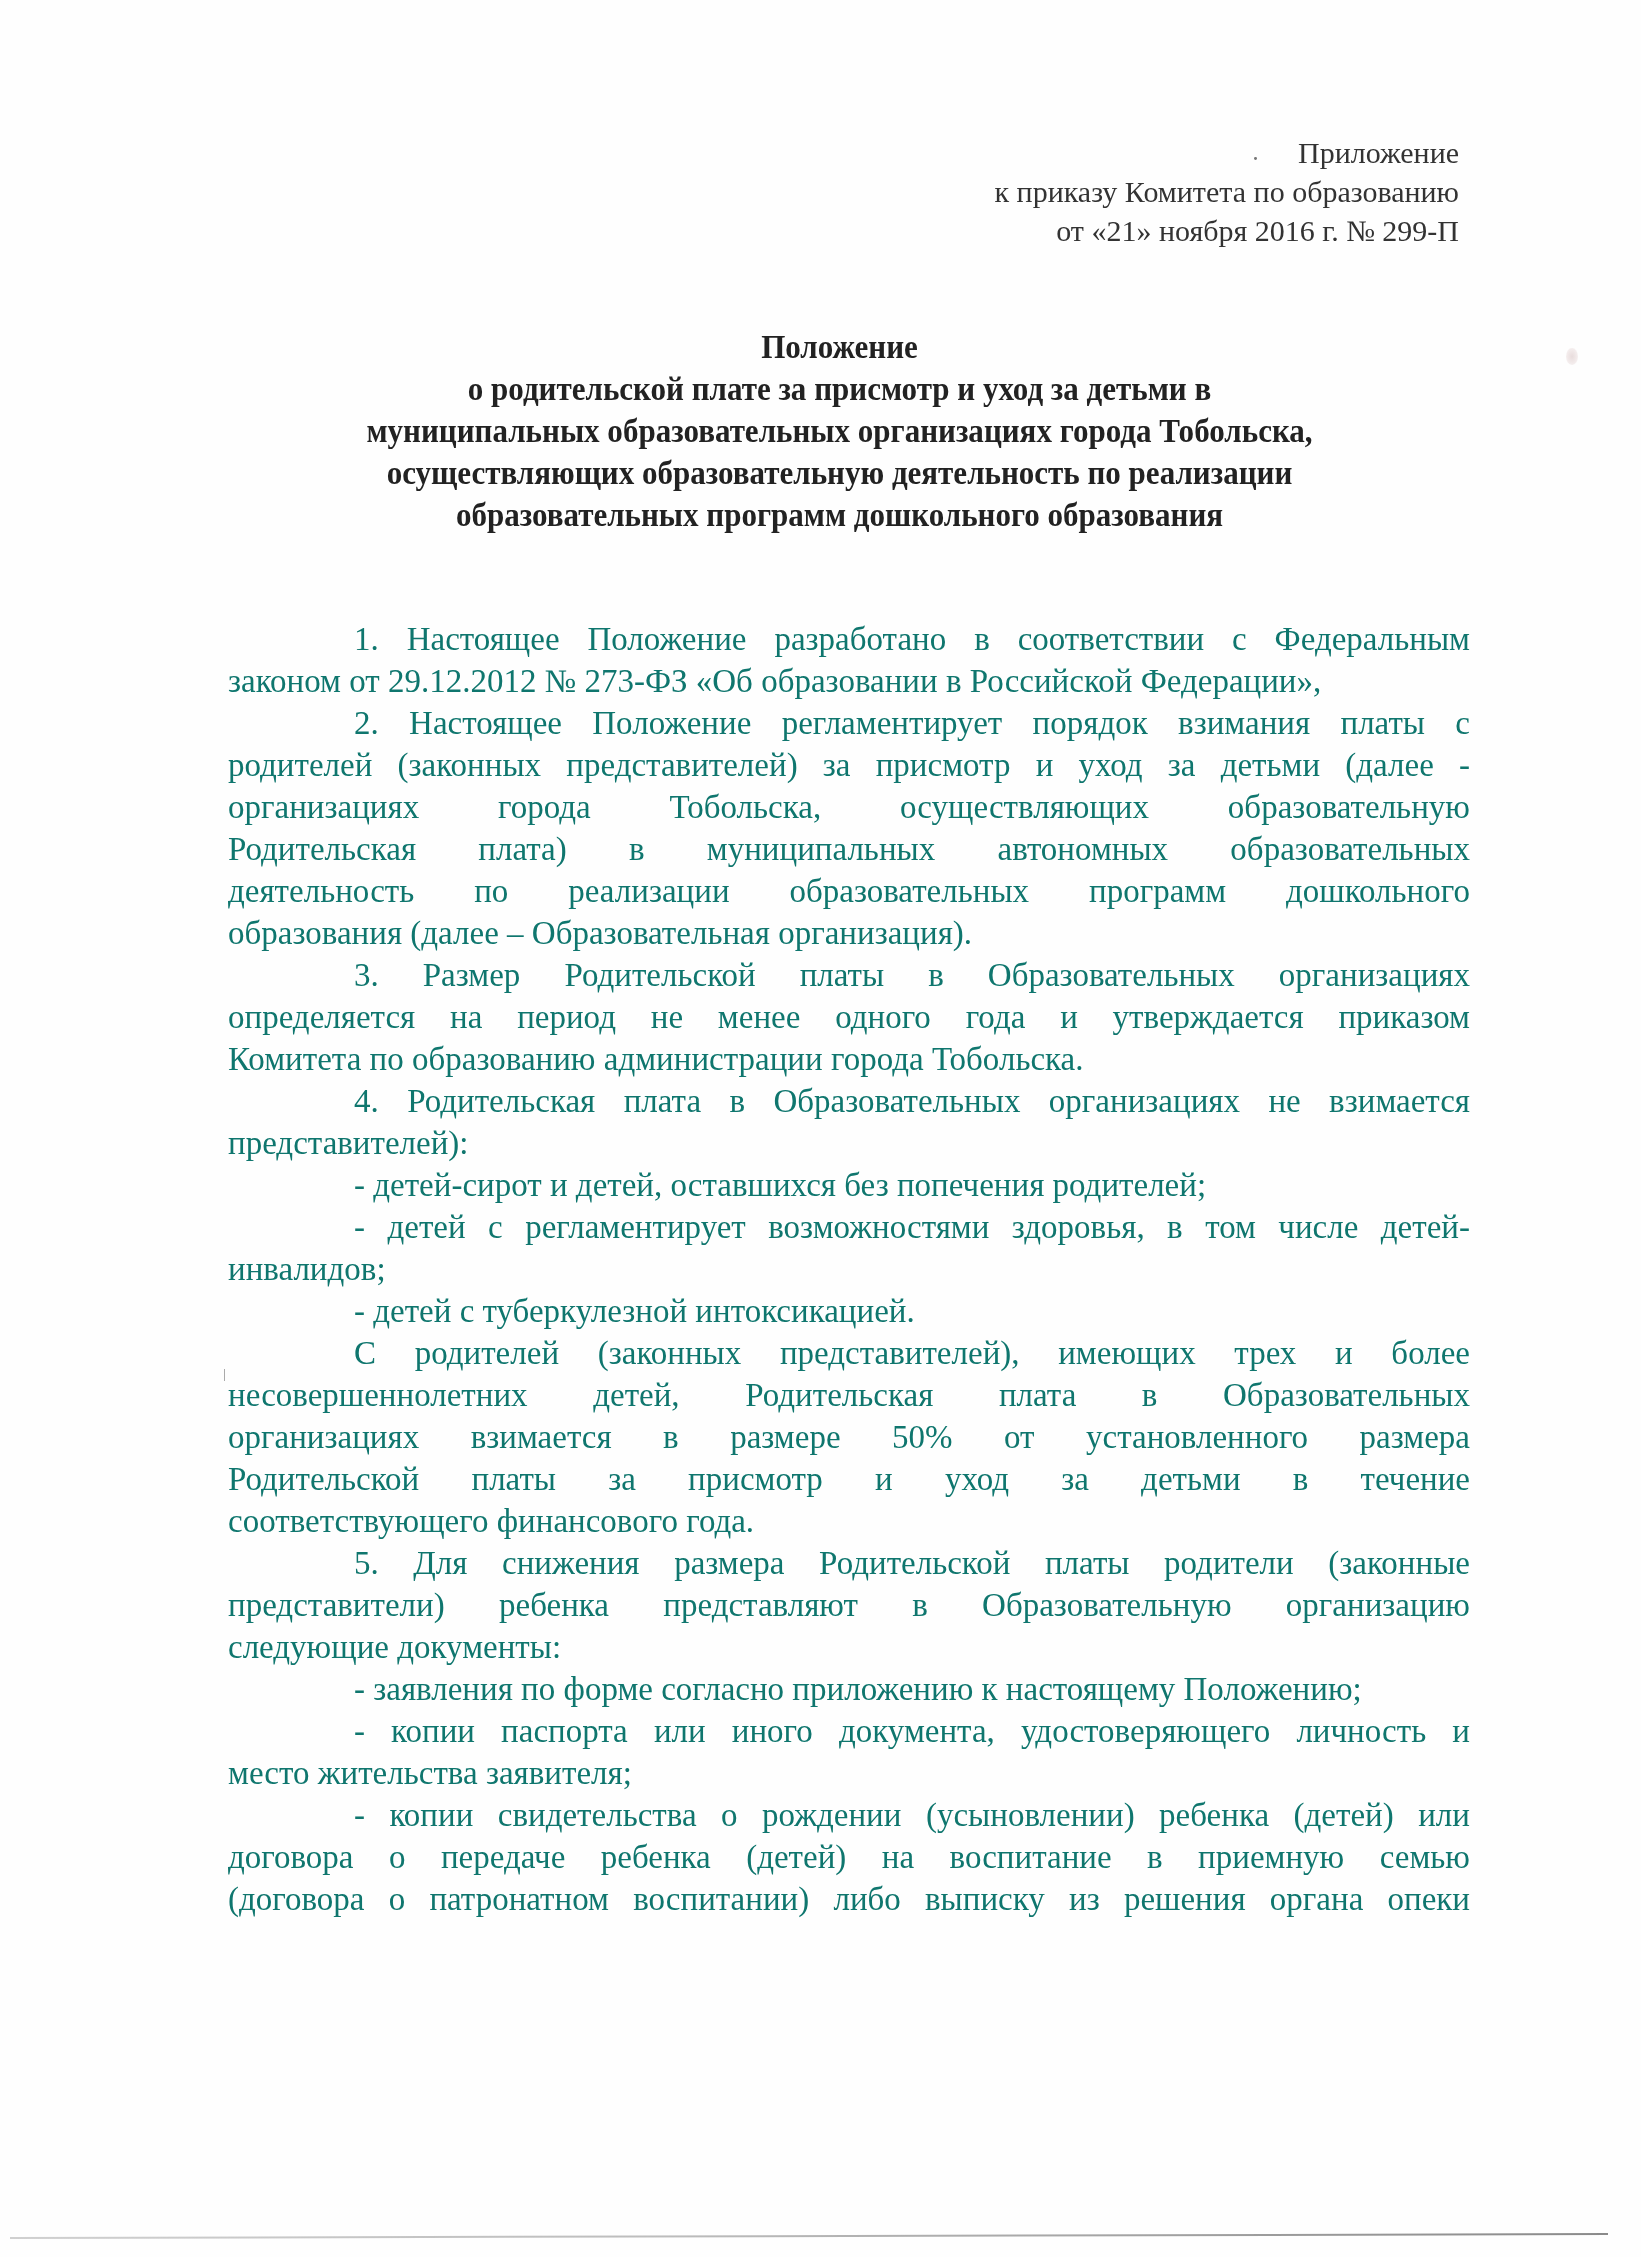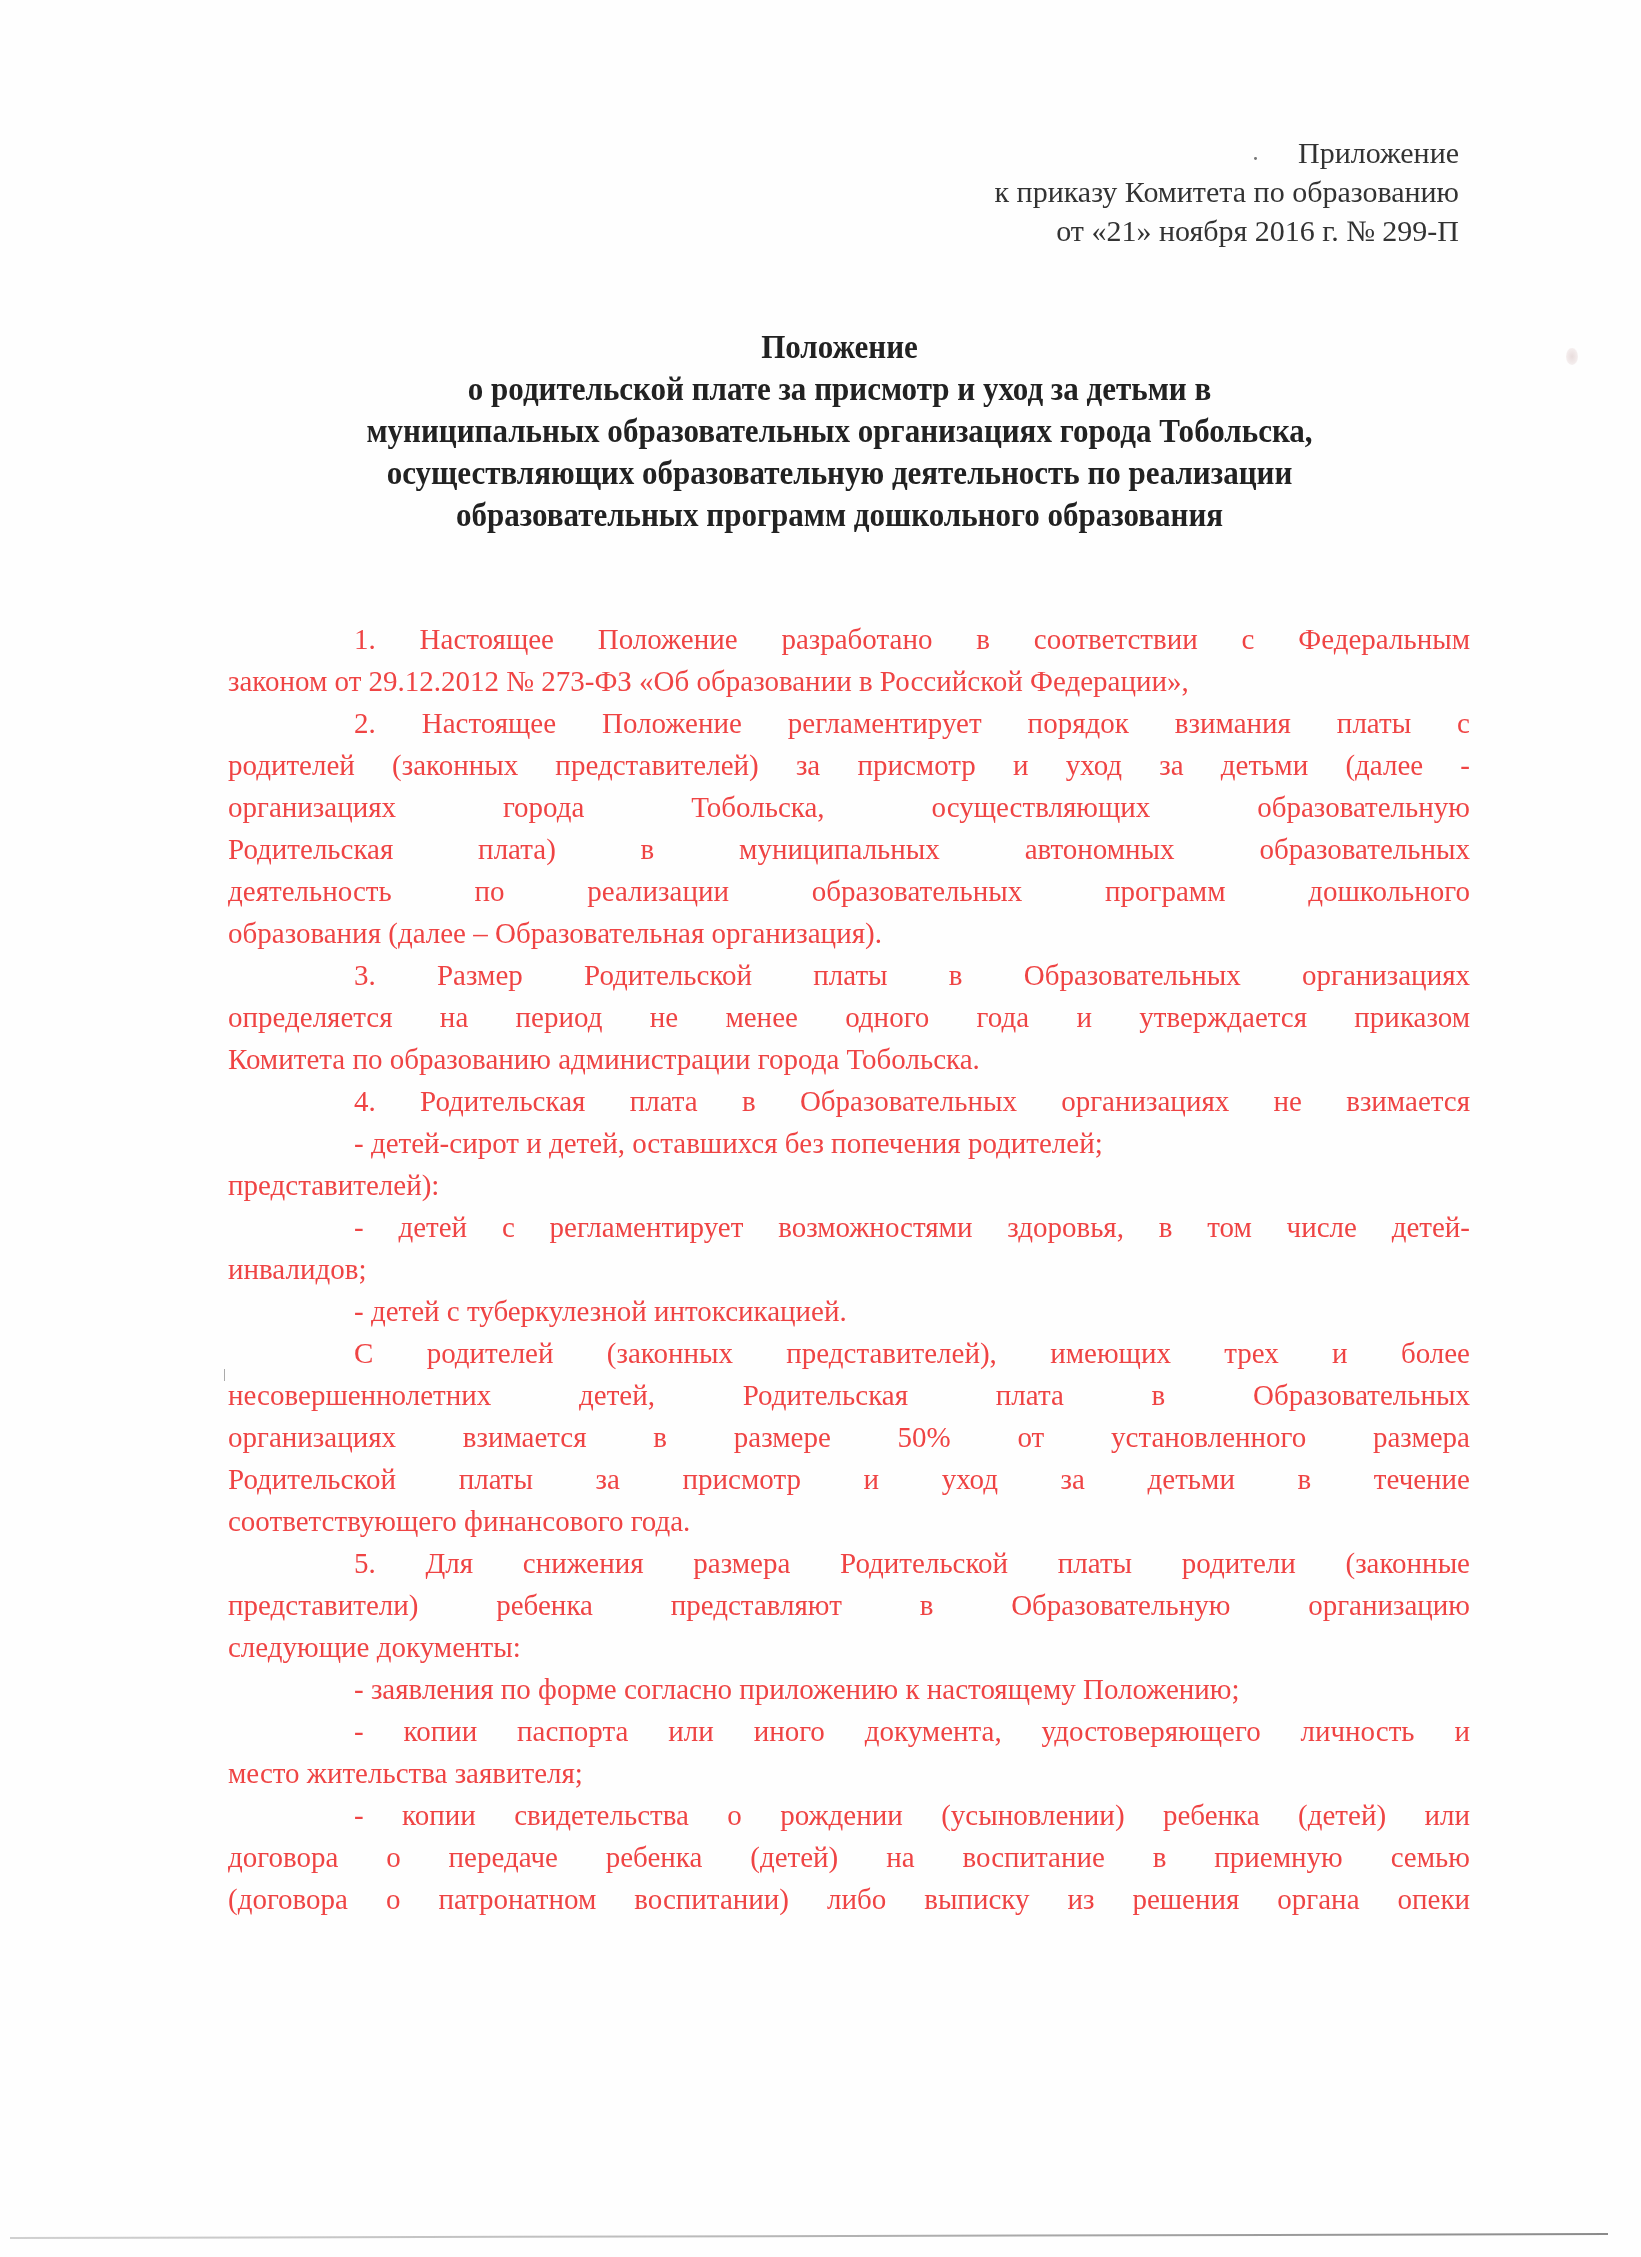--- a/index.html
+++ b/index.html
@@ -52,23 +52,23 @@
       color: #222;
       transform: scaleX(0.94);
       transform-origin: center top;
     }
     .title-block .line { display: block; white-space: nowrap; }
     .body-block {
       position: absolute;
       top: 618px;
       left: 228px;
       width: 1242px;
-      font-size: 29px;
+      font-size: 33px;
       line-height: 42px;
-      color: #ef4444;
+      color: #0f766e;
     }
     .body-block .pline {
       display: block;
       white-space: nowrap;
       text-align: justify;
       text-align-last: justify;
       height: 42px;
     }
     .body-block .pline.last {
       text-align-last: left;
@@ -134,22 +134,22 @@
     <span class="pline indent">2. Настоящее Положение регламентирует порядок взимания платы с</span>
     <span class="pline">родителей (законных представителей) за присмотр и уход за детьми (далее -</span>
     <span class="pline">организациях города Тобольска, осуществляющих образовательную</span>
     <span class="pline">Родительская плата) в муниципальных автономных образовательных</span>
     <span class="pline">деятельность по реализации образовательных программ дошкольного</span>
     <span class="pline last">образования (далее – Образовательная организация).</span>
     <span class="pline indent">3. Размер Родительской платы в Образовательных организациях</span>
     <span class="pline">определяется на период не менее одного года и утверждается приказом</span>
     <span class="pline last">Комитета по образованию администрации города Тобольска.</span>
     <span class="pline indent">4. Родительская плата в Образовательных организациях не взимается</span>
+    <span class="pline last">представителей):</span>
     <span class="pline indent-dash last">- детей-сирот и детей, оставшихся без попечения родителей;</span>
-    <span class="pline last">представителей):</span>
     <span class="pline indent-dash">- детей с регламентирует возможностями здоровья, в том числе детей-</span>
     <span class="pline last">инвалидов;</span>
     <span class="pline indent-dash last">- детей с туберкулезной интоксикацией.</span>
     <span class="pline indent">С родителей (законных представителей), имеющих трех и более</span>
     <span class="pline">несовершеннолетних детей, Родительская плата в Образовательных</span>
     <span class="pline">организациях взимается в размере 50% от установленного размера</span>
     <span class="pline">Родительской платы за присмотр и уход за детьми в течение</span>
     <span class="pline last">соответствующего финансового года.</span>
     <span class="pline indent">5. Для снижения размера Родительской платы родители (законные</span>
     <span class="pline">представители) ребенка представляют в Образовательную организацию</span>

